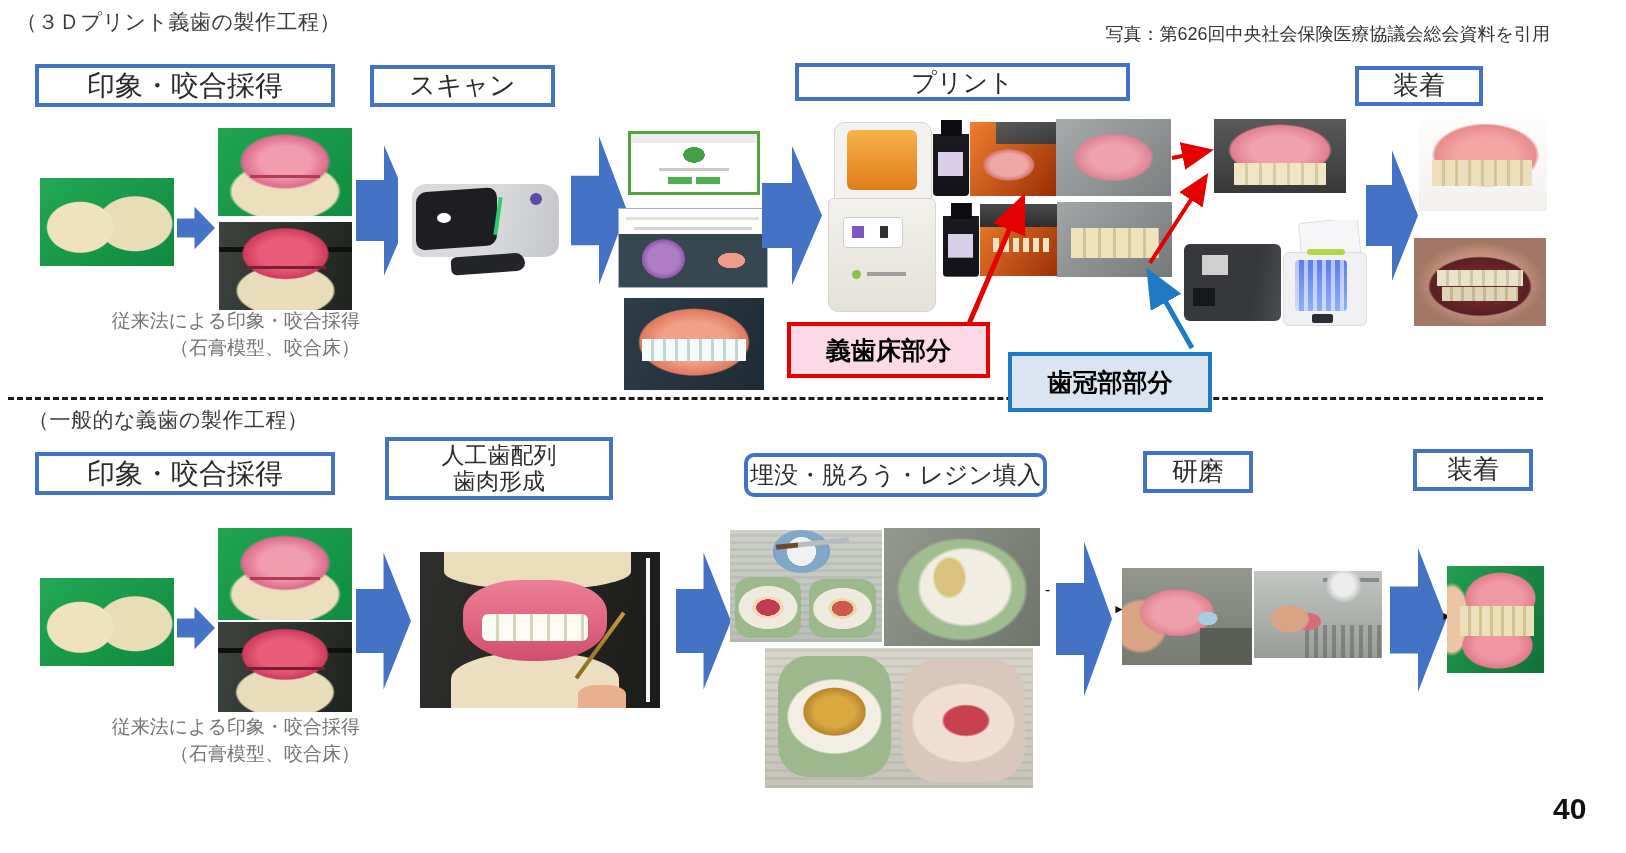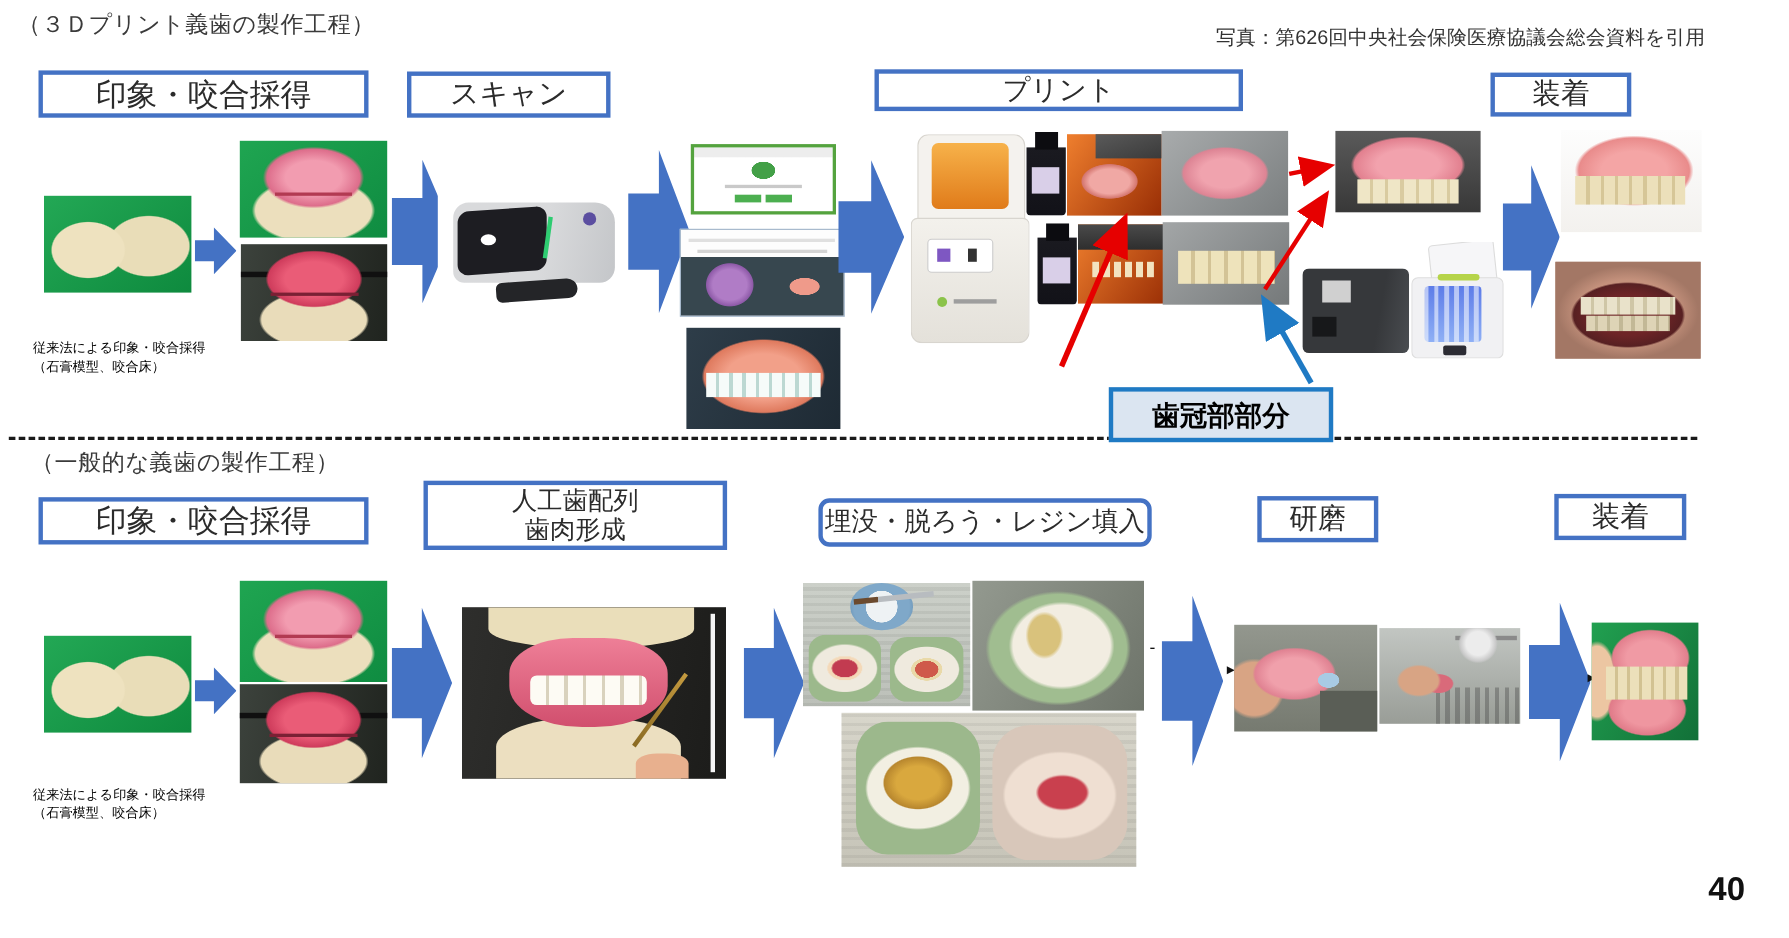--- a/index.html
+++ b/index.html
@@ -7,21 +7,21 @@
           font-family:"Liberation Sans","DejaVu Sans",sans-serif;color:#2b2b2b;}
   .sec-title{position:absolute;font-size:21px;color:#3a3a3a;letter-spacing:.5px;}
   .source{position:absolute;font-size:18px;color:#333;text-align:right;}
   .box{position:absolute;box-sizing:border-box;border:4px solid #4472c4;background:#fff;
        display:flex;flex-direction:column;align-items:center;justify-content:center;
        text-align:center;color:#2b2b2b;line-height:1.12;}
   .arrow{position:absolute;background:#4472c4;
          clip-path:polygon(0 29%,50% 29%,50% 5%,100% 50%,50% 95%,50% 71%,0 71%);}
   .arrow.small{clip-path:polygon(0 33%,46% 33%,46% 12%,100% 50%,46% 88%,46% 67%,0 67%);}
   .photo{position:absolute;overflow:hidden;}
-  .caption{position:absolute;font-size:12px;color:#000000;text-align:left;line-height:1.4;}
+  .caption{position:absolute;font-size:19px;color:#737373;text-align:right;line-height:1.4;}
   .callout{position:absolute;box-sizing:border-box;display:flex;align-items:center;justify-content:center;
            font-weight:bold;font-size:25px;color:#000;}
   .divider{position:absolute;border-top:3px dashed #1a1a1a;height:0;}
   .pagenum{position:absolute;font-size:30px;font-weight:bold;color:#111;}
   .mark{position:absolute;color:#111;font-size:12px;line-height:1;}
   .overlay{position:absolute;left:0;top:0;width:1626px;height:853px;pointer-events:none;z-index:5;}
   .callout{z-index:6;}
   .ps{position:absolute;}
 </style>
 </head>
@@ -168,32 +168,35 @@
     radial-gradient(ellipse 54px 32px at 52% 40%, #f4a5a5 55%, #e98b8b 93%, rgba(0,0,0,0) 100%),
     linear-gradient(#fdfdfd,#f3f1ee);"></div>
 
   <div class="photo" style="left:1414px;top:238px;width:132px;height:88px;background:
     repeating-linear-gradient(90deg,#e9e2ca 0 9px,#cfc6a6 9px 12px) 50% 44%/86px 16px no-repeat,
     repeating-linear-gradient(90deg,#ded4b6 0 8px,#c2b896 8px 11px) 50% 66%/76px 14px no-repeat,
     radial-gradient(ellipse 52px 30px at 50% 55%, #6e2527 60%, #572022 95%, rgba(0,0,0,0) 100%),
     radial-gradient(ellipse 64px 42px at 50% 52%, #c4917c 70%, #a37765 100%),
     #b08a76;"></div>
 
-  <div class="callout" style="left:1008px;top:352px;width:204px;height:50px;border:4px solid #1f7ac4;background:#dbe5f1;">
+  <div class="callout" style="left:787px;top:322px;width:203px;height:56px;border:4px solid #e60000;background:#fbd9e6;">
+    <span>義歯床部分</span>
+  </div>
+  <div class="callout" style="left:1008px;top:352px;width:204px;height:60px;border:4px solid #1f7ac4;background:#dbe5f1;">
     <span>歯冠部部分</span>
   </div>
 
   <div class="divider" style="left:8px;top:397px;width:1535px;"></div>
 
   <div class="sec-title" style="left:28px;top:406px;">（一般的な義歯の製作工程）</div>
 
   <div class="box" style="left:35px;top:452px;width:300px;height:43px;font-size:28px;">
     <span>印象・咬合採得</span>
   </div>
-  <div class="box" style="left:385px;top:437px;width:276px;height:63px;font-size:23px;text-align:center;">
+  <div class="box" style="left:385px;top:437px;width:228px;height:63px;font-size:23px;text-align:center;">
     <span>人工歯配列</span>
     <span>歯肉形成</span>
   </div>
   <div class="box" style="left:744px;top:453px;width:303px;height:44px;font-size:24px;border-radius:10px;">
     <span>埋没・脱ろう・レジン填入</span>
   </div>
   <div class="box" style="left:1143px;top:451px;width:110px;height:42px;font-size:26px;">
     <span>研磨</span>
   </div>
   <div class="box" style="left:1413px;top:449px;width:120px;height:42px;font-size:26px;">

